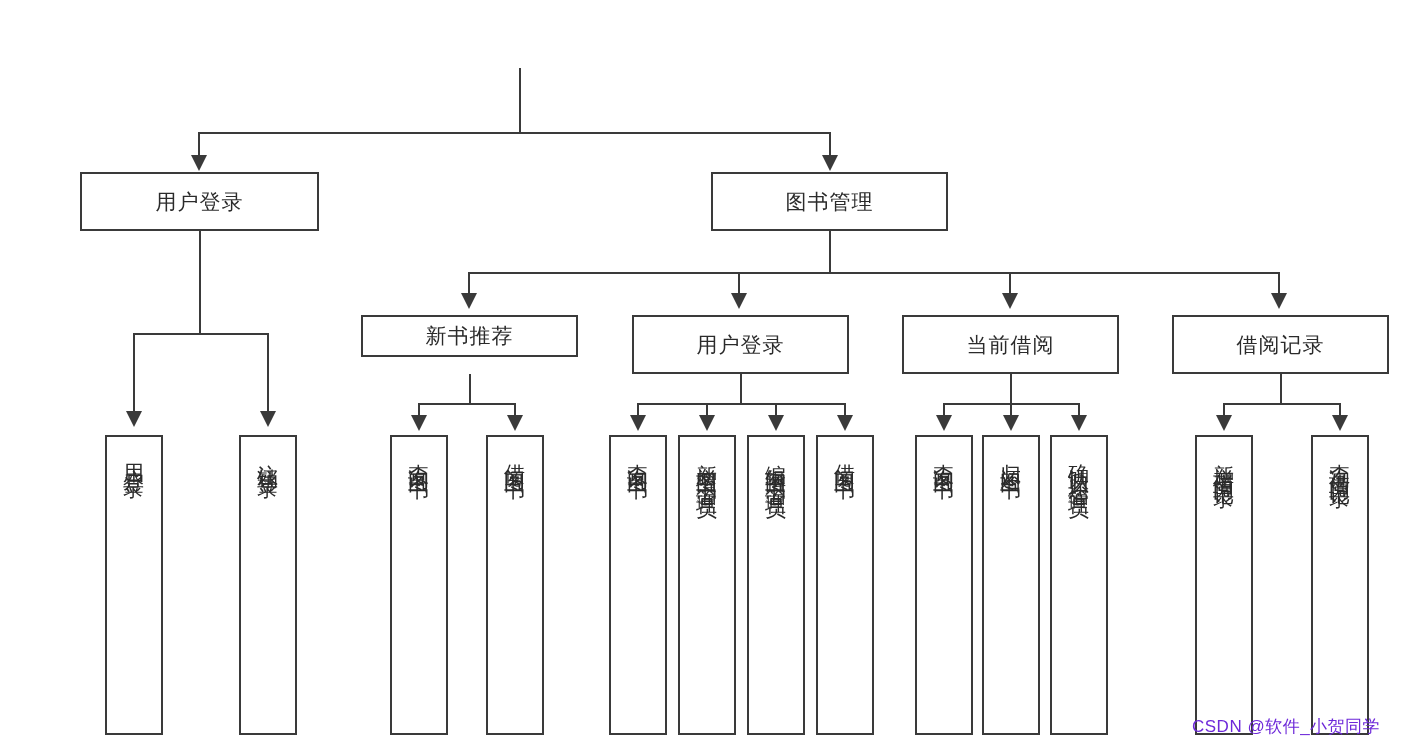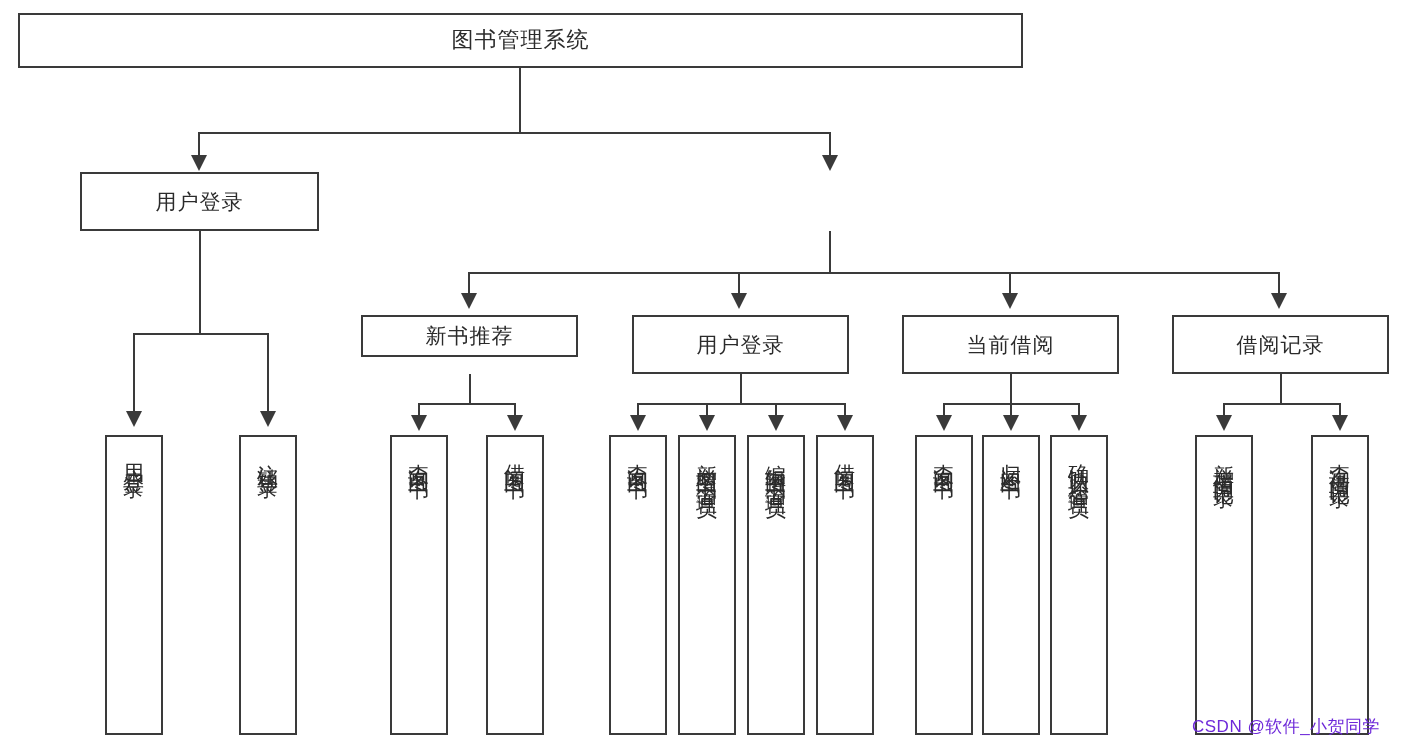--- a/index.html
+++ b/index.html
@@ -60,32 +60,32 @@
     font-size:17px;
     white-space:nowrap;
     letter-spacing:0.5px;
   }
 </style>
 </head>
 <body>
 
 <div id="canvas">
 
-  <div class="node horiz root" style="left:18px;top:13px;width:1005px;height:55px;">图书管理系统</div>
 
   <div class="edge vline" style="left:519px;top:68px;width:2px;height:65px;"></div>
 
   <div class="edge hline" style="left:198px;top:132px;width:633px;height:2px;"></div>
 
   <div class="edge vline" style="left:198px;top:132px;width:2px;height:25px;"></div>
   <div class="arrow" style="left:191px;top:155px;"></div>
   <div class="edge vline" style="left:829px;top:132px;width:2px;height:25px;"></div>
   <div class="arrow" style="left:822px;top:155px;"></div>
 
   <div class="node horiz" style="left:80px;top:172px;width:239px;height:59px;">用户登录</div>
+  <div class="node horiz" style="left:711px;top:172px;width:237px;height:59px;">图书管理</div>
 
   <div class="edge vline" style="left:199px;top:231px;width:2px;height:103px;"></div>
   <div class="edge hline" style="left:133px;top:333px;width:135px;height:2px;"></div>
   <div class="edge vline" style="left:133px;top:333px;width:2px;height:80px;"></div>
   <div class="arrow" style="left:126px;top:411px;"></div>
   <div class="edge vline" style="left:267px;top:333px;width:2px;height:80px;"></div>
   <div class="arrow" style="left:260px;top:411px;"></div>
 
   <div class="node vert" style="left:105px;top:435px;width:58px;height:300px;">用户登录</div>
   <div class="node vert" style="left:239px;top:435px;width:58px;height:300px;">注销登录</div>

